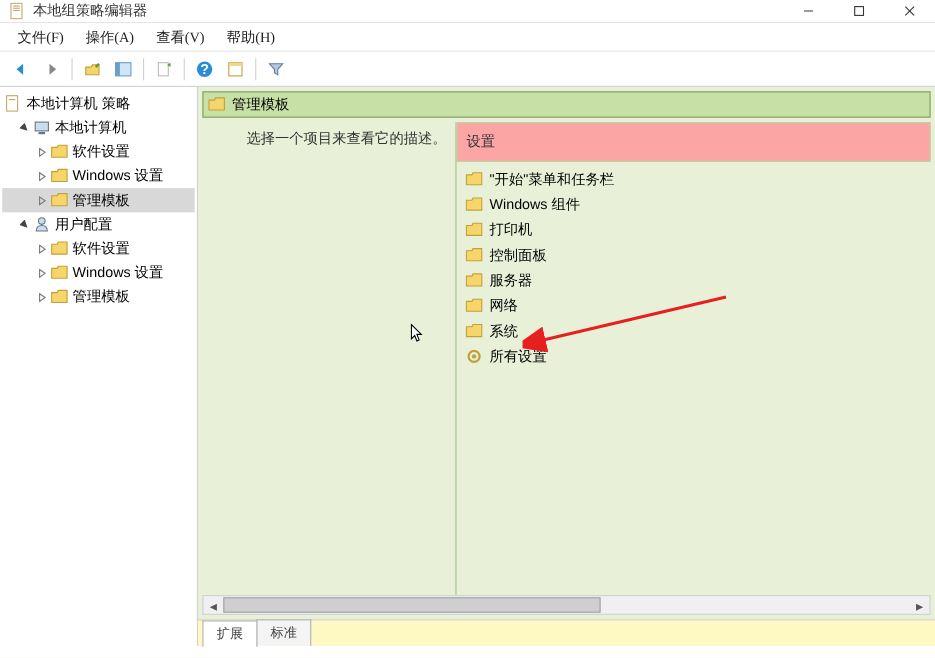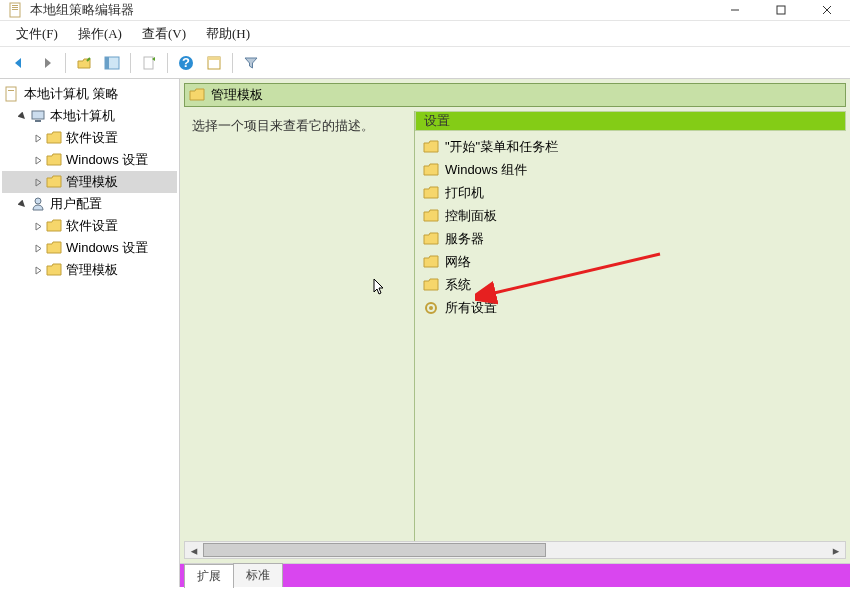--- a/index.html
+++ b/index.html
@@ -24,32 +24,32 @@
   .twisty { width: 12px; height: 12px; margin-right: 2px; display: inline-flex; align-items: center; justify-content: center; color: #555; }
   .treeicon { width: 16px; height: 16px; margin-right: 4px; }
   .treerow.sel { background: #d8d8d8; }
   .indent0 { padding-left: 2px; }
   .indent1 { padding-left: 14px; }
   .indent2 { padding-left: 30px; }
 
   .rightpane { flex: 1; display: flex; flex-direction: column; background: #e8f0d8; position: relative; }
   .pathbar { height: 24px; background: #c7e0a6; border: 1px solid #7fa05a; margin: 4px; display: flex; align-items: center; padding: 0 4px; gap: 6px; }
   .splitcols { flex: 1; display: flex; margin: 0 4px; }
-  .desccol { width: 230px; padding: 6px 8px; color: #333; }
+  .desccol { width: 230px; padding: 6px 8px; color: #333; text-align: right; }
   .listcol { flex: 1; display: flex; flex-direction: column; border-left: 1px solid #a8c088; position: relative; }
-  .listhdr { height: 20px; border: 1px solid #bcd39d; background: #84cc16; display: flex; align-items: center; padding: 0 8px; color: #333; }
+  .listhdr { height: 36px; border: 1px solid #bcd39d; background: #fca5a5; display: flex; align-items: center; padding: 0 8px; color: #333; }
   .listbody { flex: 1; padding: 4px 2px; position: relative; }
   .listrow { display: flex; align-items: center; height: 23px; padding: 0 6px; gap: 6px; }
 
   .hscroll { height: 18px; background: #f0f0f0; border: 1px solid #d0d0d0; margin: 0 4px 4px 4px; position: relative; display: flex; align-items: center; }
   .hscroll .arr { width: 18px; height: 100%; display: flex; align-items: center; justify-content: center; color: #555; }
   .hscroll .track { flex: 1; height: 100%; position: relative; }
   .hscroll .thumb { position: absolute; left: 0; top: 1px; height: 14px; width: 55%; background: #cfcfcf; border: 1px solid #a0a0a0; }
 
-  .tabsbar { height: 24px; display: flex; align-items: flex-end; padding: 0 4px; background: #d946ef; border-top: 1px solid #d0d0d0; }
+  .tabsbar { height: 24px; display: flex; align-items: flex-end; padding: 0 4px; background: #fef9c3; border-top: 1px solid #d0d0d0; }
   .tab { padding: 3px 12px; border: 1px solid #b0b0b0; border-bottom: none; margin-right: -1px; background: #f4f4f4; font-size: 12px; color: #444; }
   .tab.active { background: #fff; position: relative; top: 1px; }
 
   .folder-icon { display:inline-block; }
   .arrow-annot { position: absolute; pointer-events: none; }
 </style>
 </head>
 <body>
 
 <div class="titlebar">

